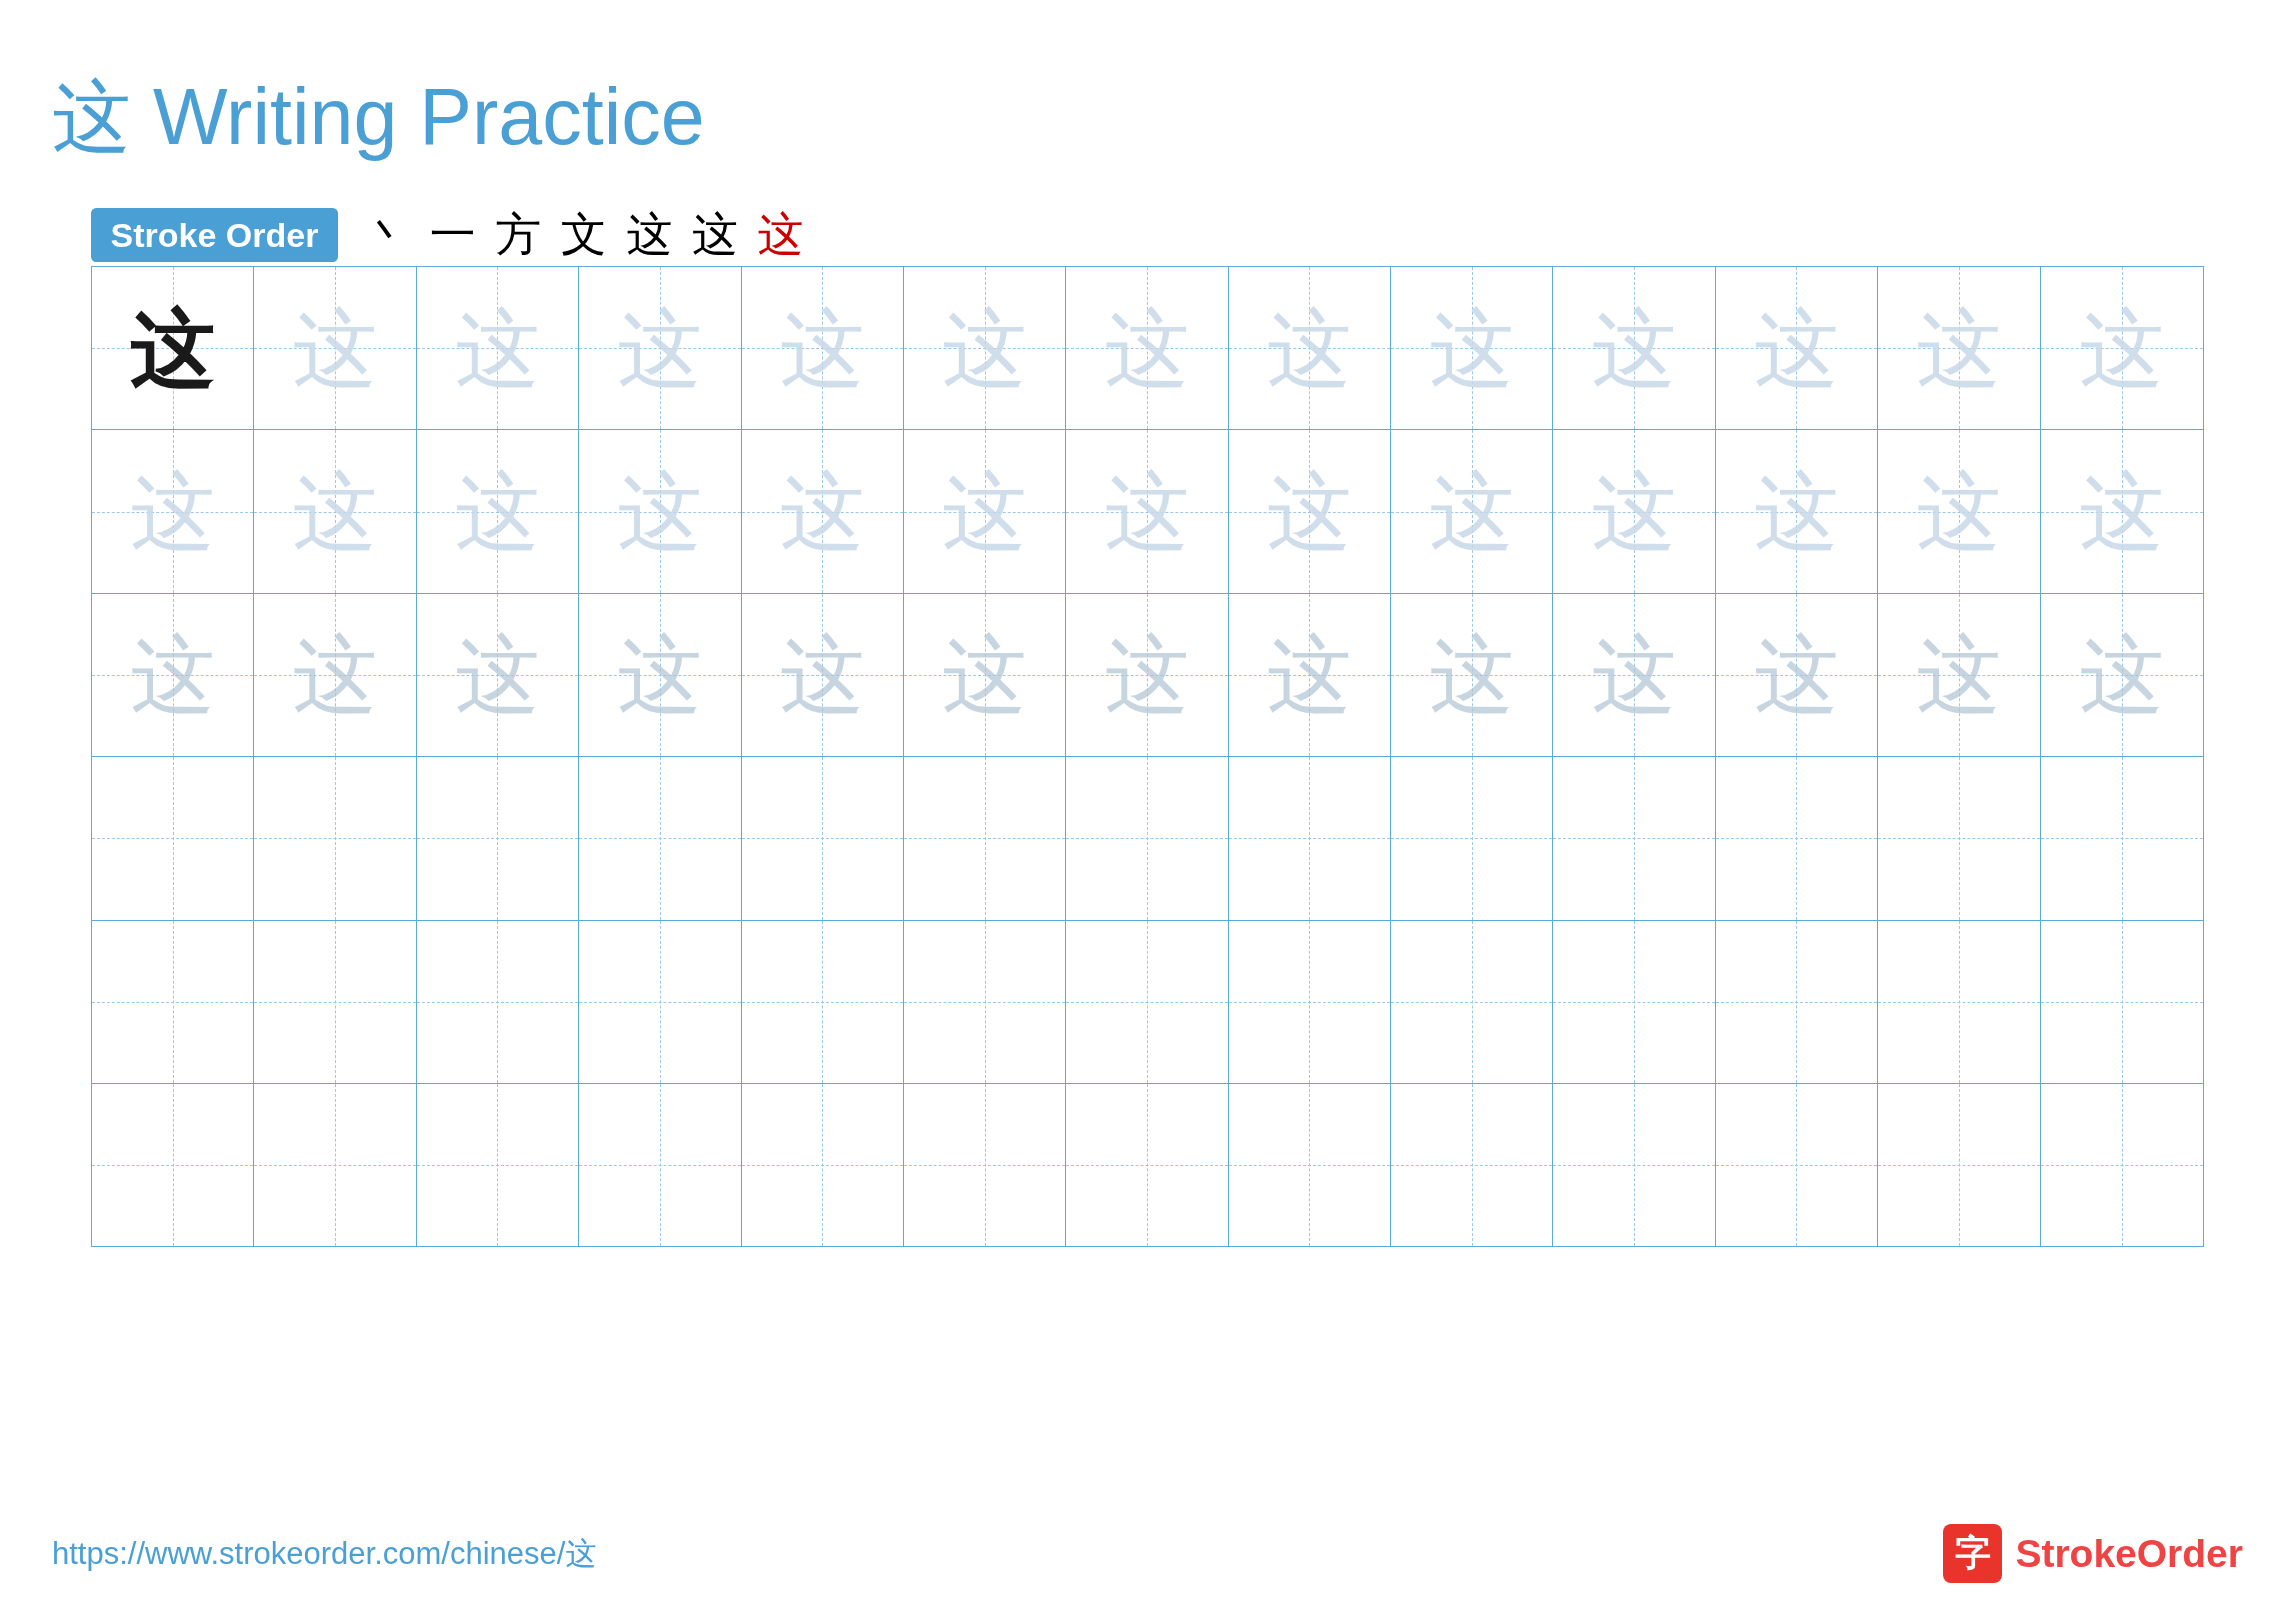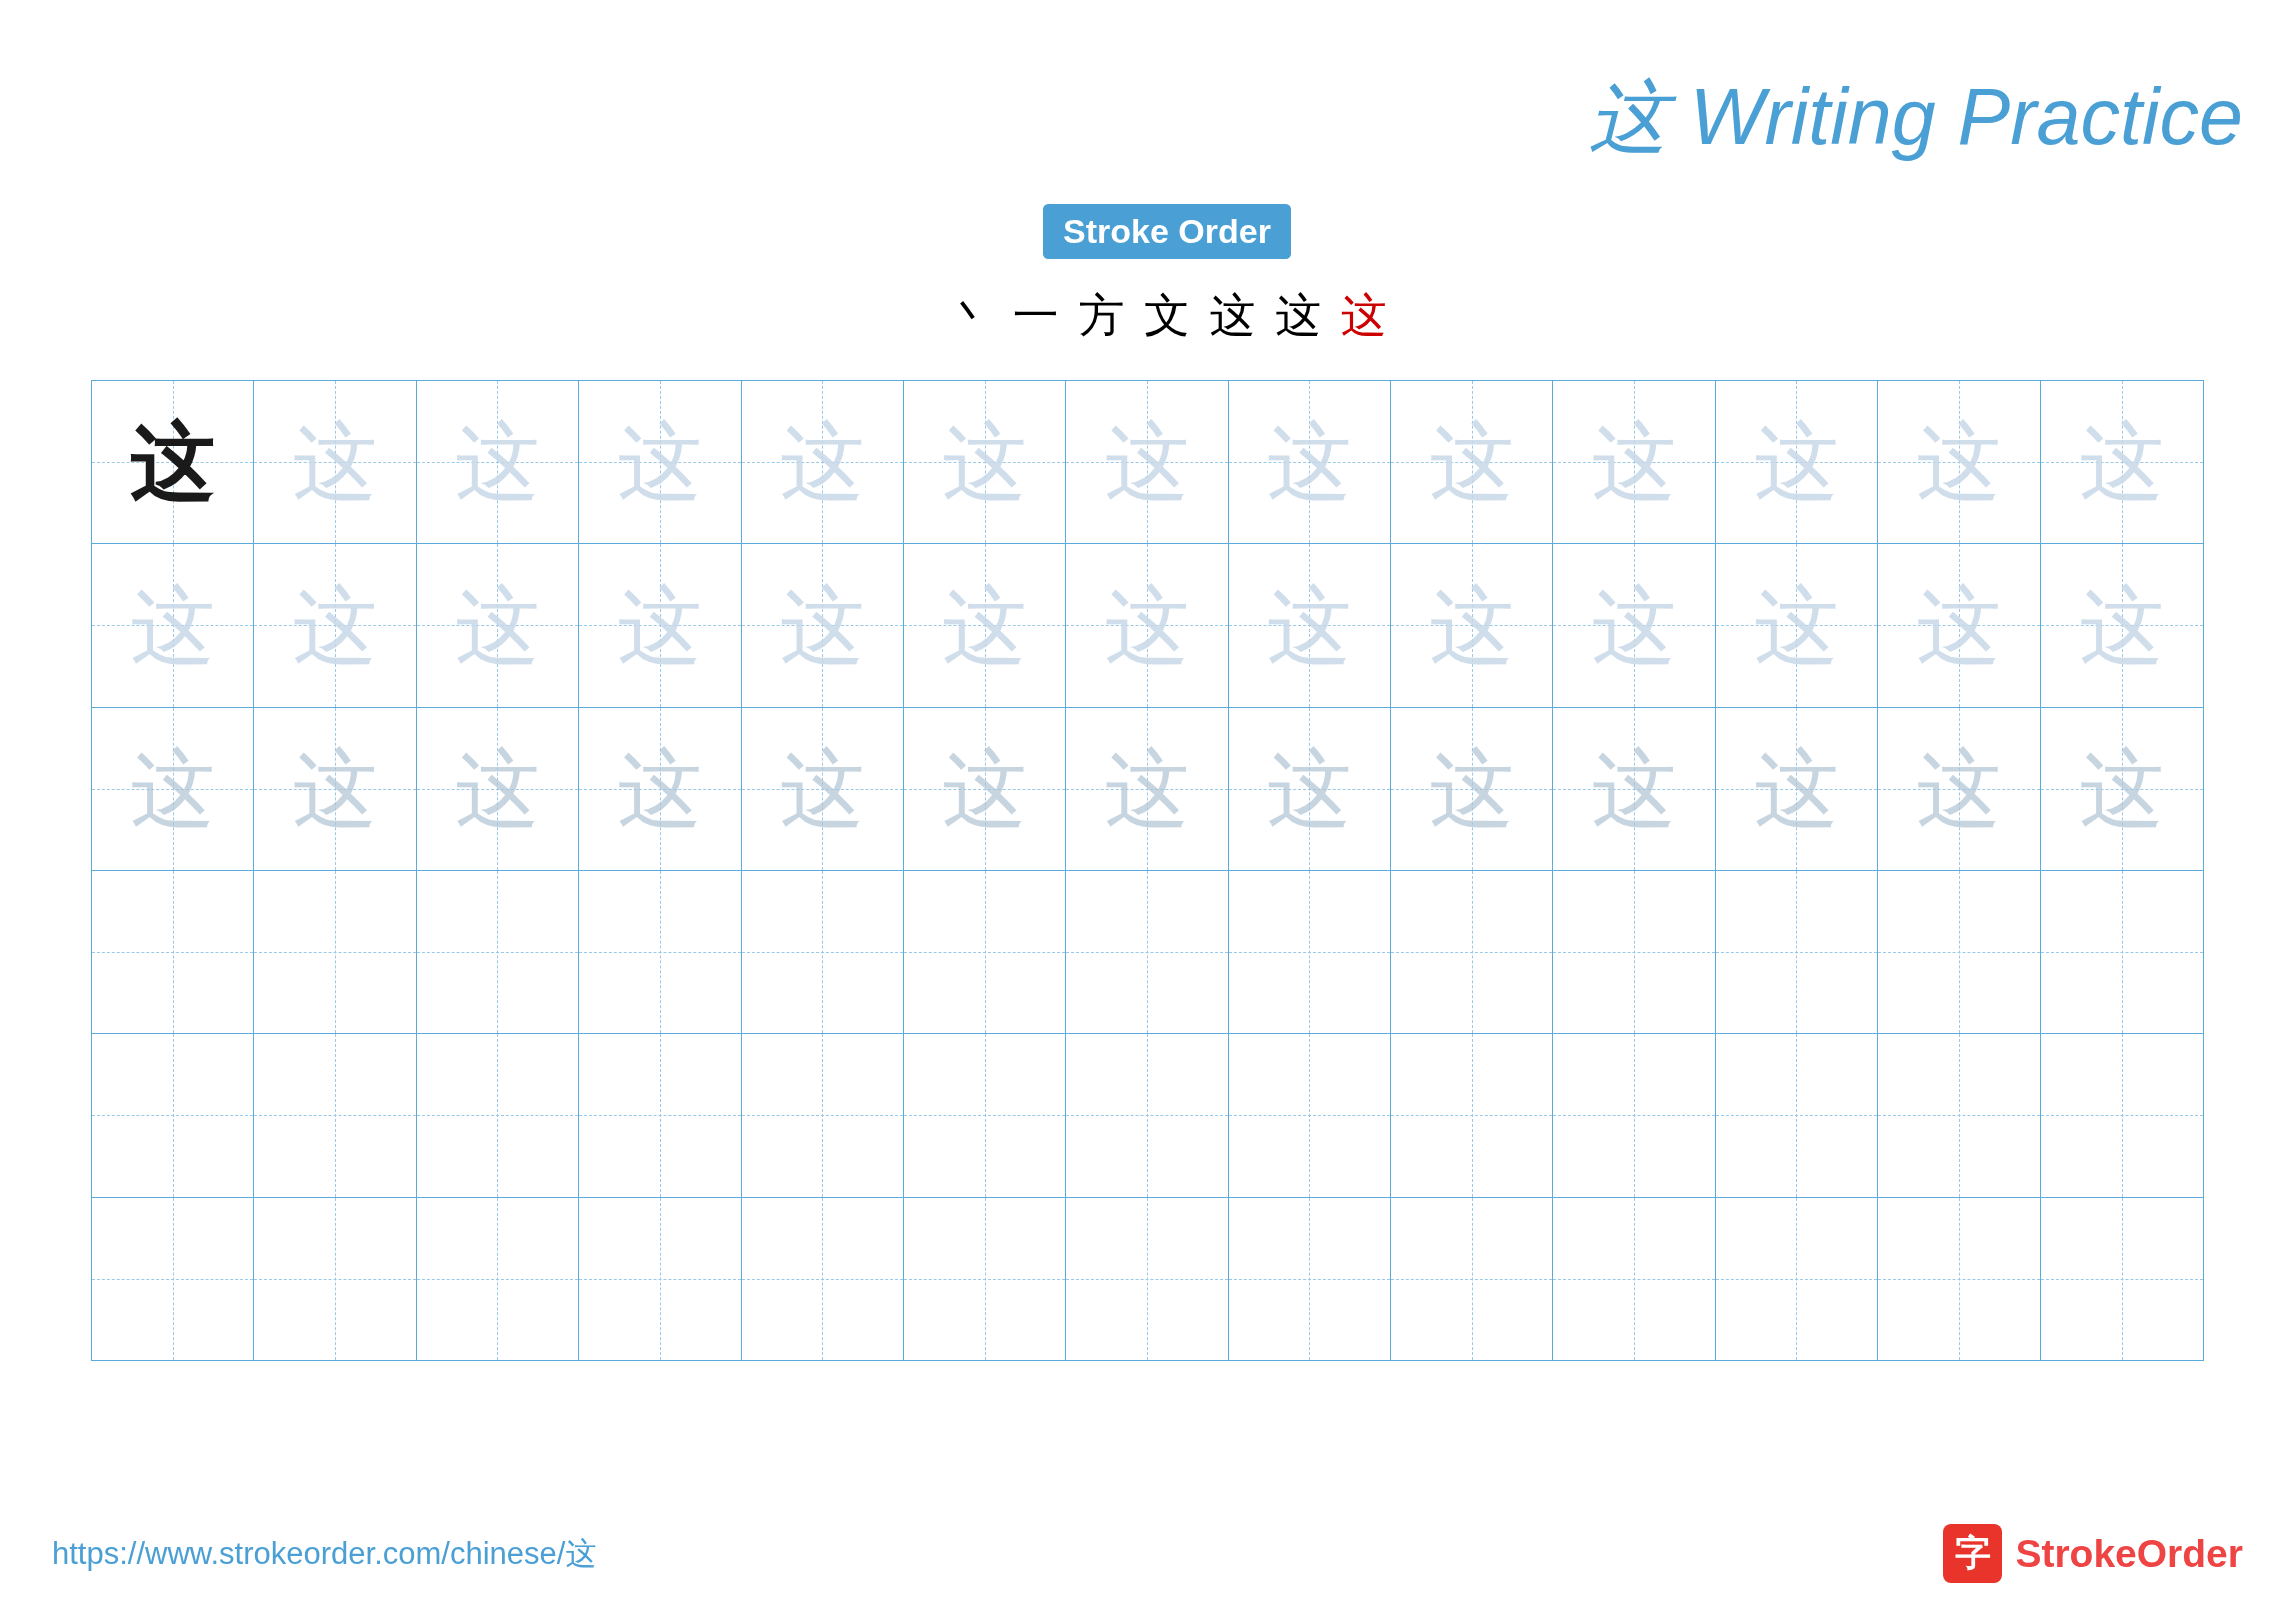--- a/index.html
+++ b/index.html
@@ -15,39 +15,36 @@
     .page-container {
       width: 2295px;
       height: 1622px;
       background: #fff;
       position: relative;
       padding: 39px 52px;
     }
 
     
     .title-section {
-      text-align: right;
+      text-align: left;
       margin-bottom: 33px;
       margin-top: 26px;
-      font-style: italic;
     }
     .title-text {
       font-size: 79px;
       color: #4a9fd4;
       font-weight: normal;
     }
 
     
     .stroke-order-section {
       display: flex;
       align-items: center;
       gap: 26px;
-      margin-bottom: 33px;
       padding-left: 39px;
-      flex-direction: column;
     }
     .stroke-order-badge {
       background: #4a9fd4;
       color: white;
       padding: 7.9px 19.6px;
       border-radius: 5.2px;
       font-size: 34px;
       font-weight: bold;
       white-space: nowrap;
     }

